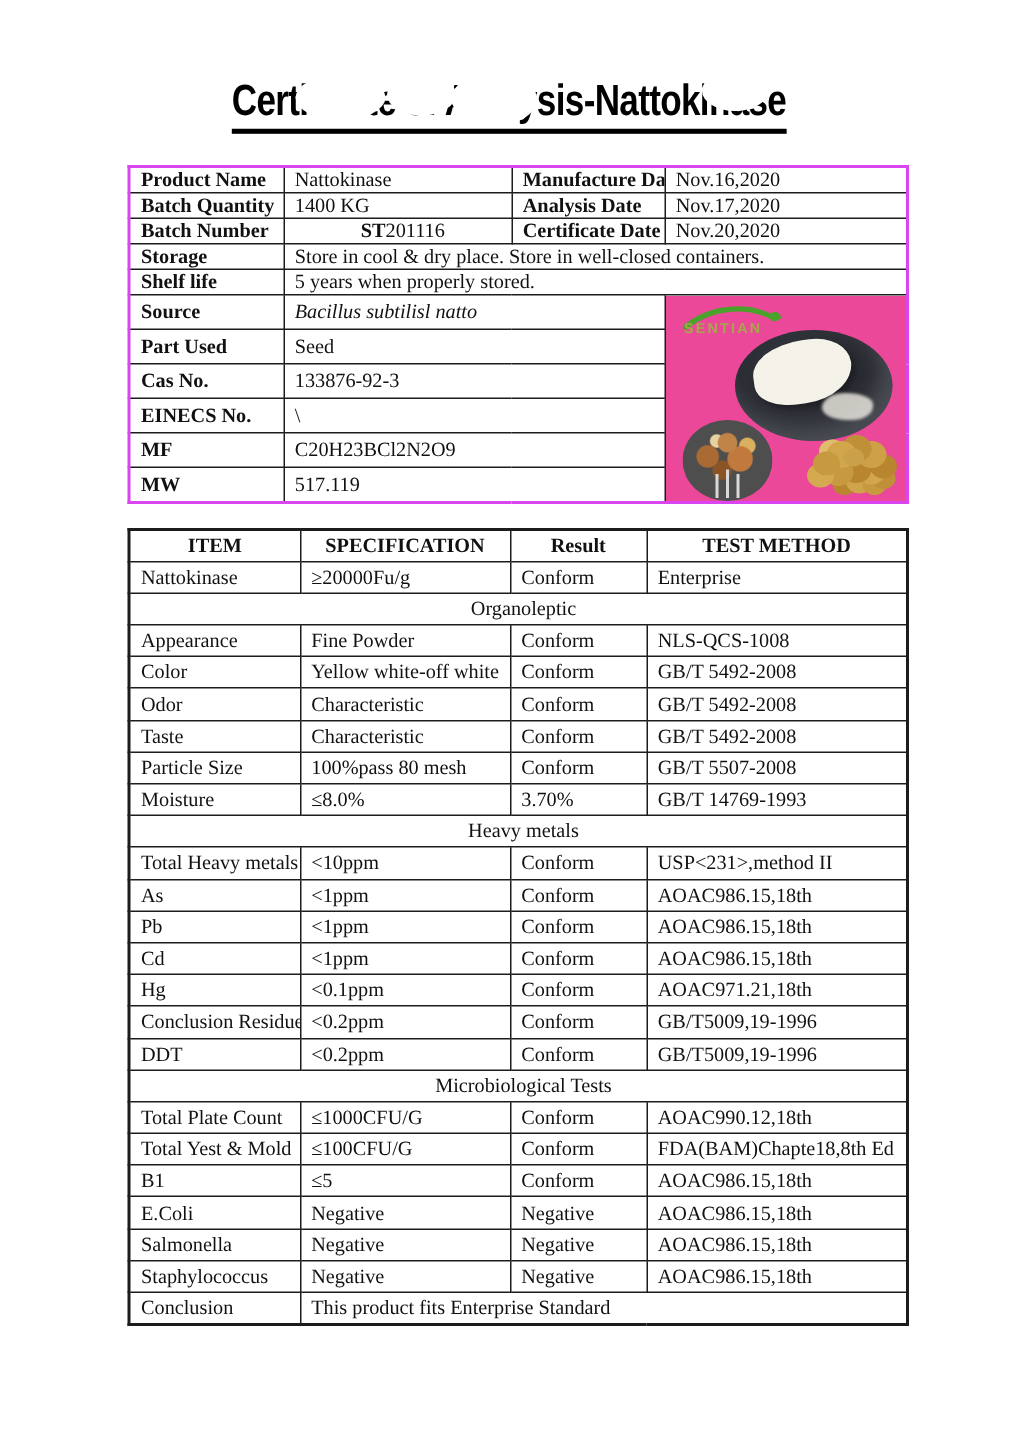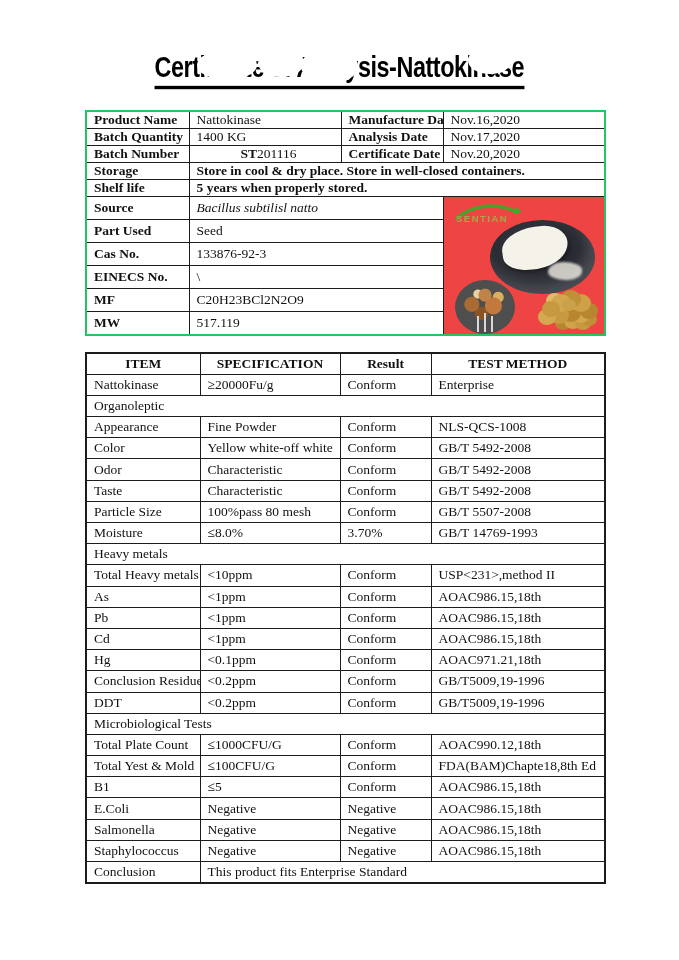--- a/index.html
+++ b/index.html
@@ -15,30 +15,30 @@
   .blob{position:absolute;background:#ffffff;border-radius:50%;}
   #blob1{left:197px;top:50px;width:60px;height:30px;}
   #blob2{left:258px;top:49px;width:46px;height:28px;}
   #blob3{left:301px;top:48px;width:57px;height:36px;}
   #blob4{left:468px;top:47px;width:44px;height:27px;}
 
   
   table{border-collapse:collapse;table-layout:fixed;font-size:13.5px;color:#111;}
   td{border:1px solid #1c1c1c;padding:0 0 0 7px;vertical-align:middle;
      overflow:hidden;white-space:nowrap;}
-  .b{font-weight:bold;}
+  .b{font-weight:normal;}
   .it{font-style:italic;}
   .bi{font-weight:bold;margin-left:44px;}
 
   
-  #info-table{position:absolute;left:85px;top:110px;width:519px;border:2px solid #22c55e;}
+  #info-table{position:absolute;left:85px;top:110px;width:519px;border:2px solid #d946ef;}
   #info-table td.lbl{font-weight:bold;}
   #info-table tr.r17{height:17px;}
   #info-table tr.r23{height:23px;}
-  td.photo-cell{padding:15px;position:relative;background:#ef4444;}
+  td.photo-cell{padding:15px;position:relative;background:#ec4899;}
 
   
   .logo{position:absolute;left:8px;top:4px;}
   .plate{position:absolute;left:46px;top:23px;width:105px;height:74px;border-radius:50%;
     background:radial-gradient(ellipse at 40% 35%, #3c4049 0%, #23252b 55%, #15161a 100%);
     box-shadow:inset -8px -10px 16px rgba(195,200,212,0.28);}
   .powder{position:absolute;left:12px;top:7px;width:66px;height:42px;background:#f4f2e9;
     border-radius:58% 42% 55% 45% / 52% 48% 60% 40%;transform:rotate(-8deg);
     box-shadow:2px 3px 4px rgba(0,0,0,0.35);}
   .powder2{position:absolute;left:58px;top:42px;width:34px;height:18px;
@@ -64,21 +64,21 @@
       12px -2px 0 3px #cfa146, 20px 6px 0 2px #b8862f, -22px 12px 0 2px #d4a94f,
       -10px 10px 0 3px #c89a3f, 2px 8px 0 3px #b8862f, 12px 10px 0 2px #d2a64b,
       20px 14px 0 1px #c09038, -2px 2px 0 4px #caa04a, -14px -4px 0 2px #e0bc6d,
       8px 2px 0 3px #c4923a, 14px 18px 0 1px #c89a3f, 4px 16px 0 2px #d0a448,
       -6px 18px 0 1px #b8862f;}
 
   
   #spec-table{position:absolute;left:85px;top:352px;width:519px;border:2px solid #1c1c1c;}
   #spec-table tr{height:21.2px;font-family:Liberation Serif, serif;}
   #spec-table td.hdr{font-weight:bold;text-align:center;padding:0;}
-  #spec-table td.sect{padding-left:7px;}
+  #spec-table td.sect{padding-left:7px;text-align:center;}
 </style>
 </head>
 <body>
 
 <div id="page">
 
   <div id="title-wrap">
     <span class="title">Certificate of Analysis-Nattokinase</span>
   </div>
   <div class="blob" id="blob1"></div>

